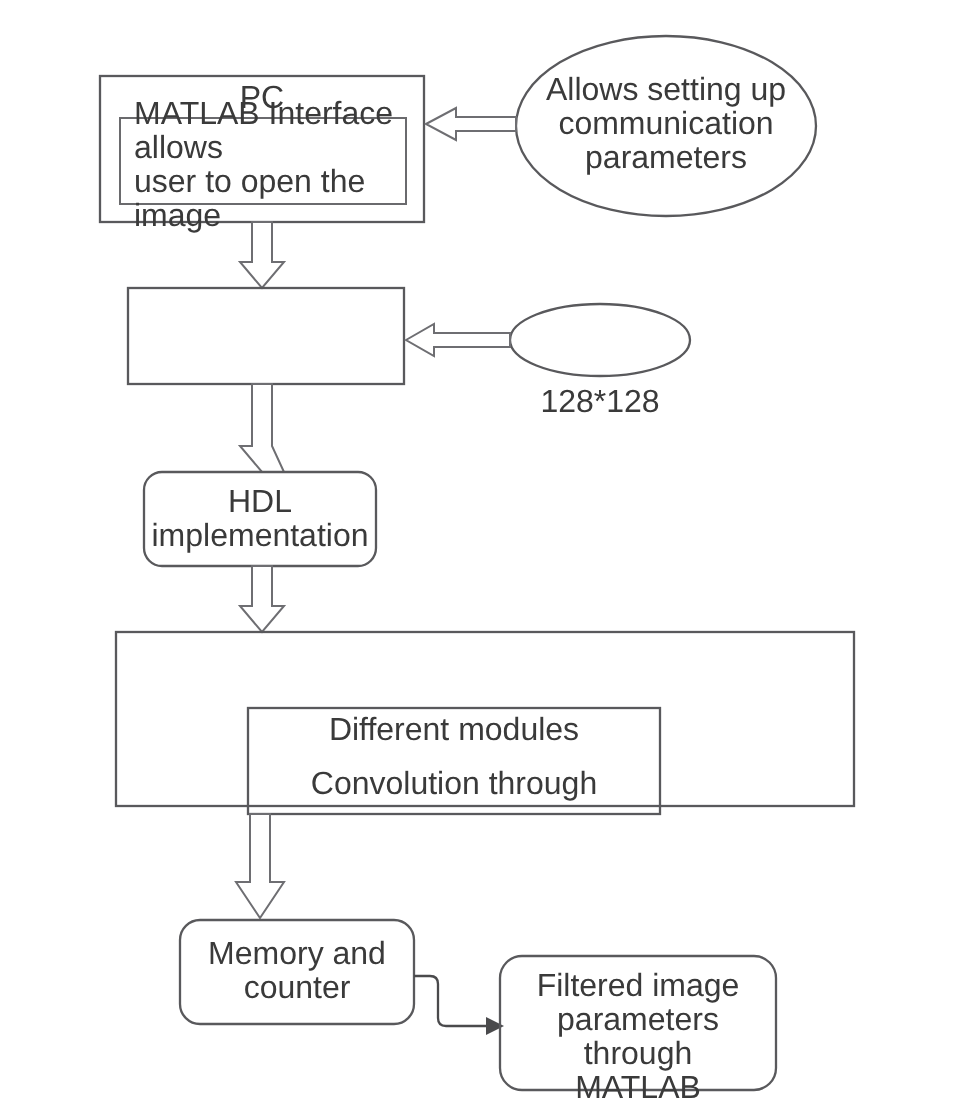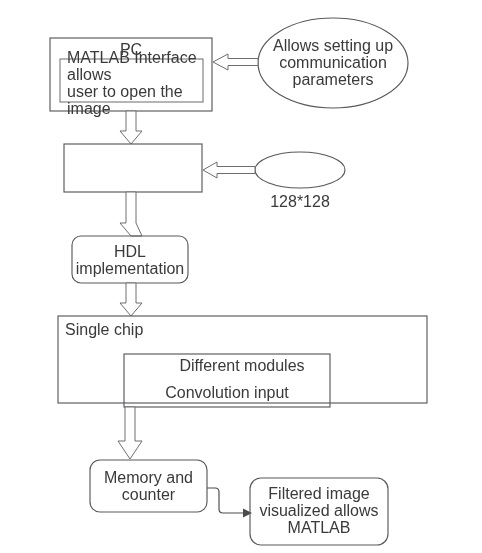--- a/index.html
+++ b/index.html
@@ -110,26 +110,25 @@
   <div class="node-text" style="left:258px; top:37px; width:150px;">Allows setting up
 communication
 parameters</div>
 
 
   <div class="node-text" style="left:255px; top:162px; width:90px;margin-top:31px;">128*128</div>
 
   <div class="node-text" style="left:72px; top:243px; width:116px;">HDL
 implementation</div>
 
-  <div class="node-text left" style="left:65px; top:321px; width:140px;">Single chip</div>
 
-  <div class="node-text" style="left:124px; top:357px; width:206px;padding-left:15px;">Different modules</div>
+  <div class="node-text" style="left:124px; top:357px; width:206px;">Different modules</div>
 
-  <div class="node-text" style="left:124px; top:384px; width:206px;">Convolution input</div>
+  <div class="node-text" style="left:124px; top:384px; width:206px;">Convolution through</div>
 
   <div class="node-text" style="left:90px; top:469px; width:117px;">Memory and
 counter</div>
 
   <div class="node-text" style="left:250px; top:485px; width:138px;">Filtered image
-visualized allows
+parameters through
 MATLAB</div>
 
 </div>
 
 </body></html>

